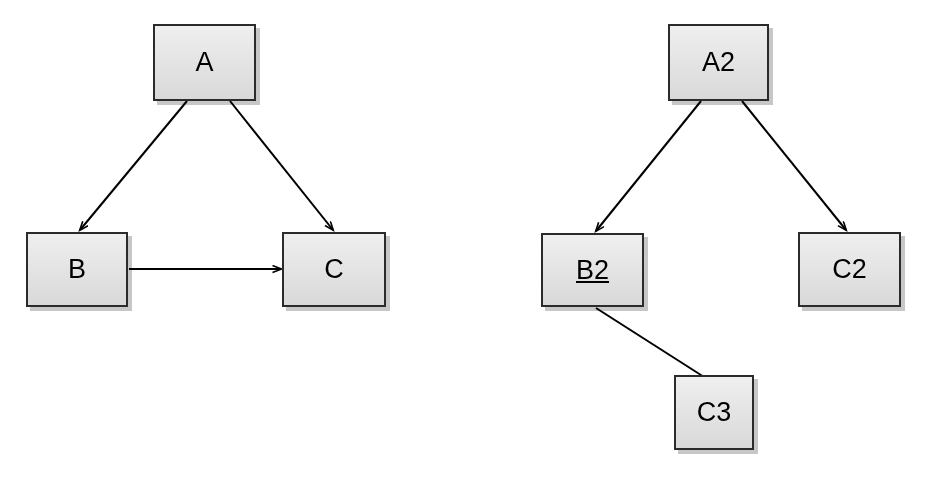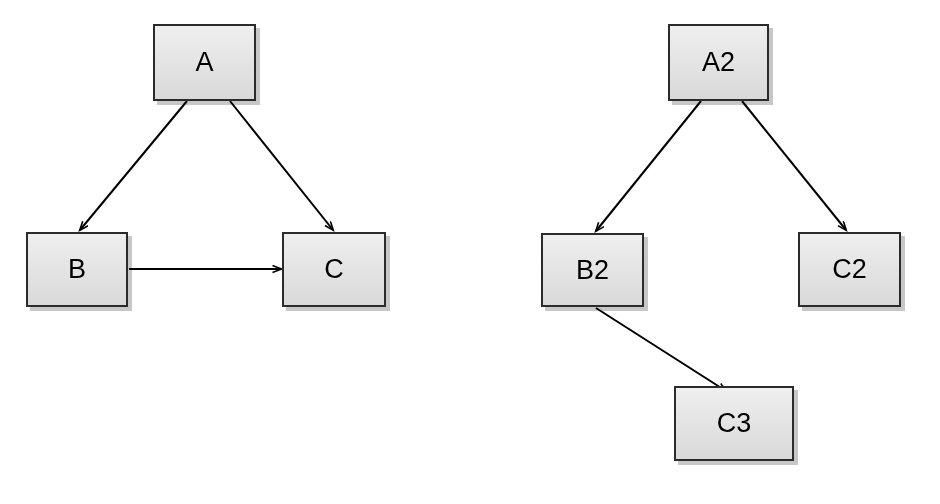--- a/index.html
+++ b/index.html
@@ -75,24 +75,24 @@
       </div>
       <div class="node" style="left: 26px; top: 232px; width: 102px; height: 75px;">
         <span class="node-label">B</span>
       </div>
       <div class="node" style="left: 282px; top: 232px; width: 104px; height: 75px;">
         <span class="node-label">C</span>
       </div>
       <div class="node" style="left: 668px; top: 24px; width: 101px; height: 77px;">
         <span class="node-label">A2</span>
       </div>
-      <div class="node" style="left: 541px; top: 233px; width: 103px; height: 74px;">
+      <div class="node" style="left: 541px; top: 233px; width: 103px; height: 74px; text-decoration: underline;">
         <span class="node-label">B2</span>
       </div>
       <div class="node" style="left: 798px; top: 232px; width: 103px; height: 75px; text-align: center;">
         <span class="node-label">C2</span>
       </div>
-      <div class="node" style="left: 674px; top: 386px; width: 120px; height: 75px;">
+      <div class="node" style="left: 674px; top: 375px; width: 80px; height: 75px;">
         <span class="node-label">C3</span>
       </div>
     </div>
 
 </div>
 
 </body></html>

